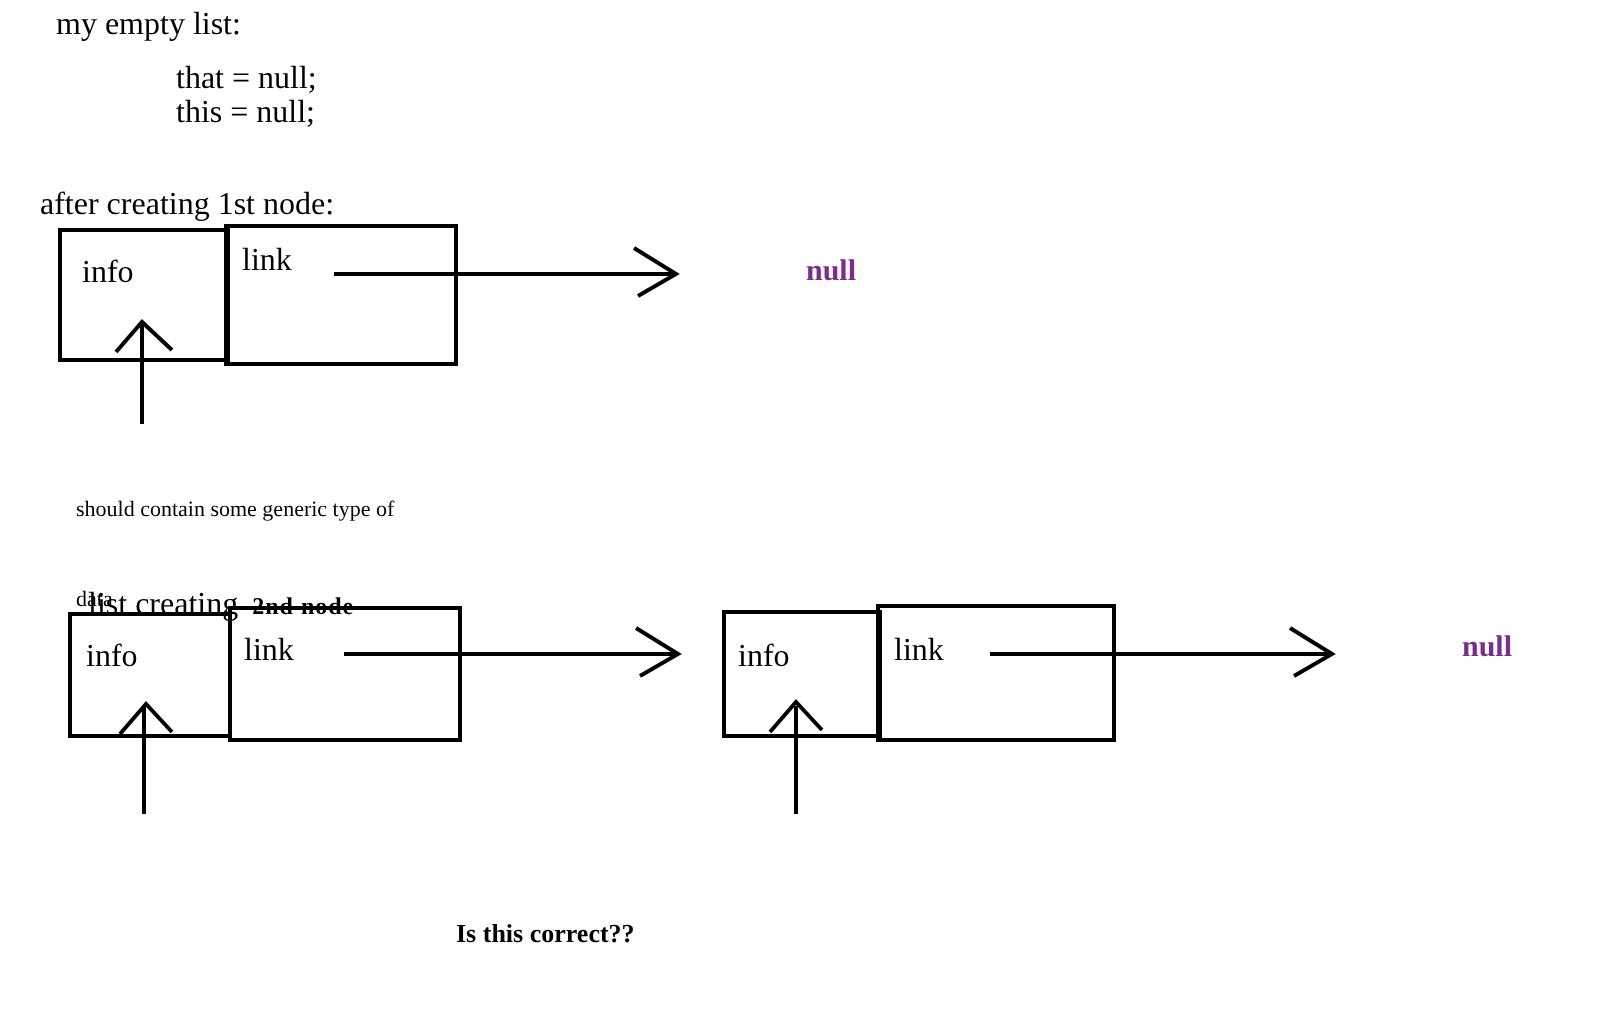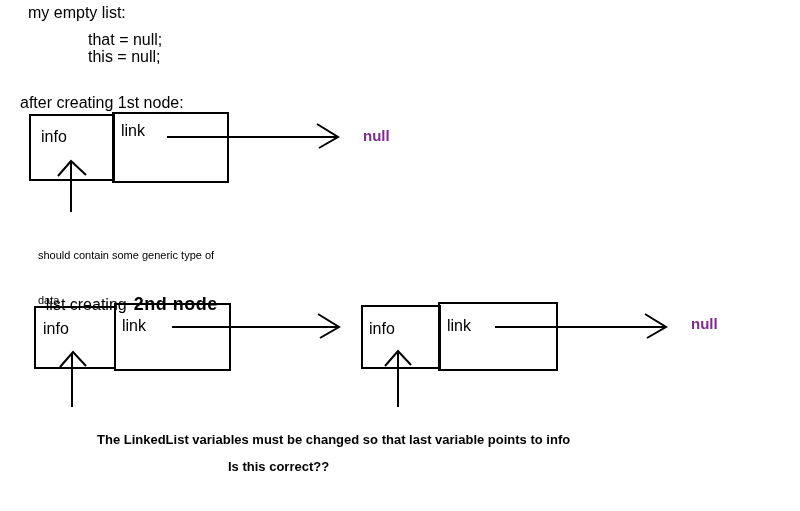--- a/index.html
+++ b/index.html
@@ -2,32 +2,32 @@
 <html style="--background: #ffffff; --ink: #000000; --null-text: #7b2d8c;"><head>
 <meta charset="utf-8">
 <style>
   html, body { margin: 0; padding: 0; background: #fff; }
   .canvas {
     position: relative;
     width: 800px;
     height: 511px;
     background: var(--background, #ffffff);
     color: var(--ink, #000000);
-    font-family: Liberation Sans, sans-serif;
+    font-family: Liberation Serif, serif;
     overflow: hidden;
   }
   svg.overlay { position: absolute; left: 0; top: 0; }
   .ink { stroke: var(--ink, #000000); fill: none; stroke-width: 2; }
   .t { position: absolute; white-space: pre; line-height: 1.12; }
   .fs16 { font-size: 16px; }
   .fs11 { font-size: 11px; line-height: 15px; }
   .fs13b { font-size: 13px; font-weight: bold; }
   .expl { line-height: 17px; }
-  .null-text { color: var(--null-text, #7b2d8c); font-weight: bold; font-size: 15px; }
-  .sub { font-size: 18px; font-weight: bold; margin-left: 7px; letter-spacing: 0.5px; }
+  .null-text { color: var(--null-text, #7b2d8c); font-weight: bold; font-size: 15px; margin-left: 40px; }
+  .sub { font-size: 12px; font-weight: bold; margin-left: 7px; letter-spacing: 0.5px; }
 </style>
 </head>
 <body>
 
 <div class="canvas">
 
   <svg class="overlay" width="800" height="511" viewBox="0 0 800 511">
     <g class="ink">
 
       <rect x="30" y="115" width="84" height="65"></rect>
@@ -72,19 +72,18 @@
   </div>
 
   <div class="t fs16" style="left:43px; top:320px">info</div>
   <div class="t fs16" style="left:122px; top:317px">link</div>
 
   <div class="t fs16" style="left:369px; top:320px">info</div>
   <div class="t fs16" style="left:447px; top:317px">link</div>
   <div class="t null-text" style="left:691px; top:316px">null</div>
 
   <div class="t fs13b expl" style="left:97px; top:397px">
-    <div>The LinkedList variables must be changed so that last variable points to info</div>
     
     
   </div>
   <div class="t fs13b" style="left:228px; top:460px">Is this correct??</div>
 
 </div>
 
 </body></html>

